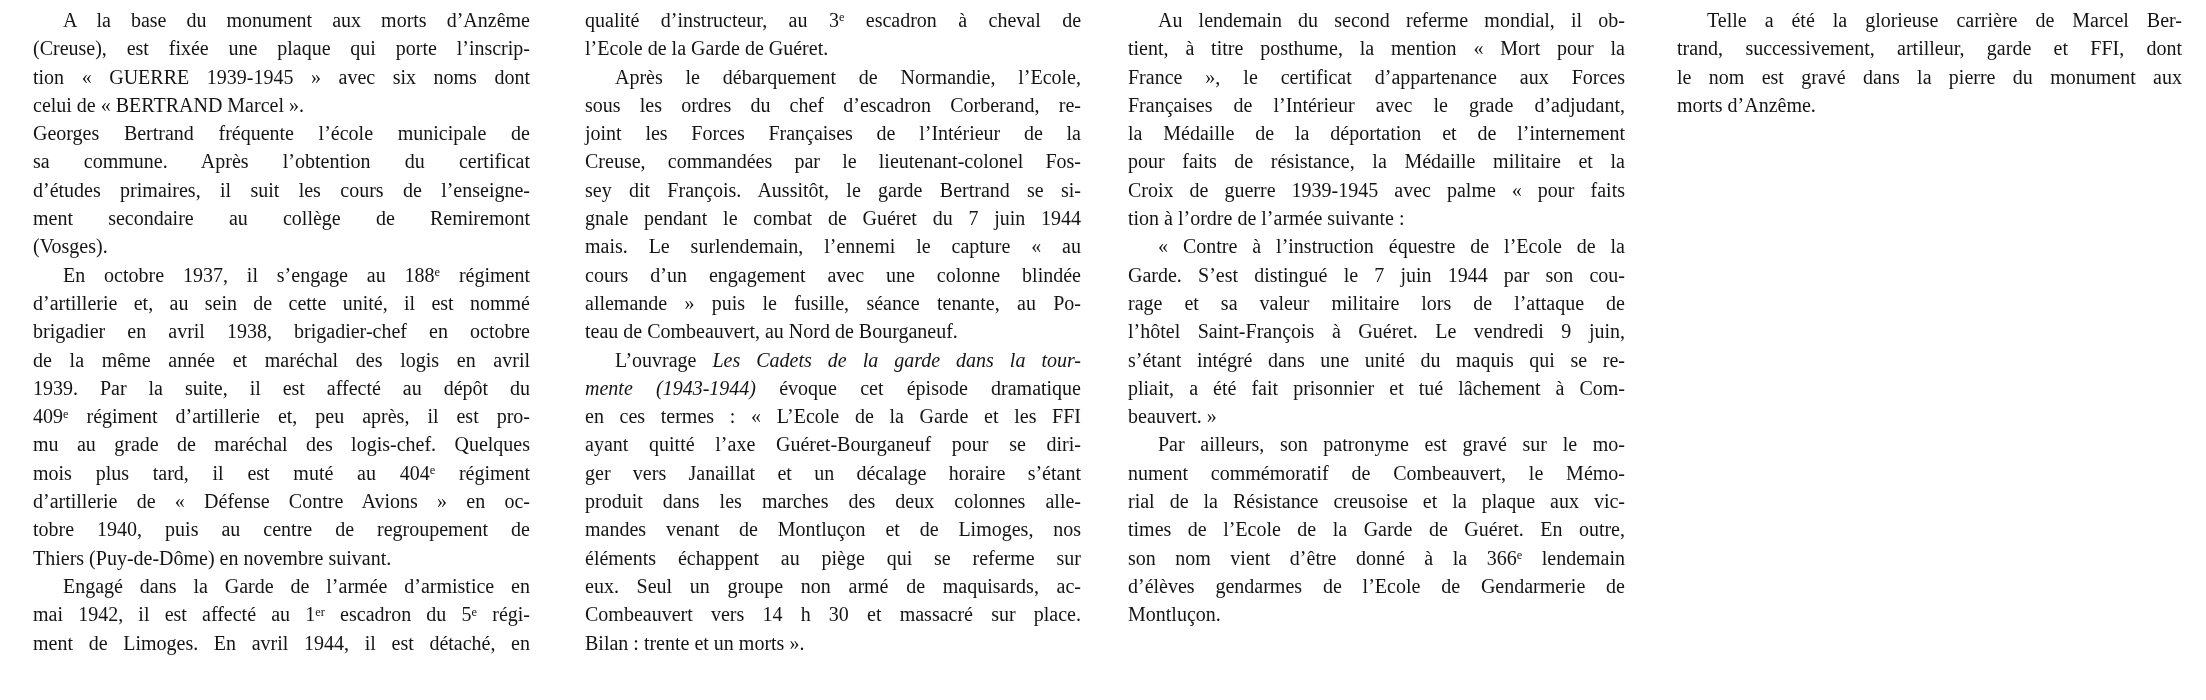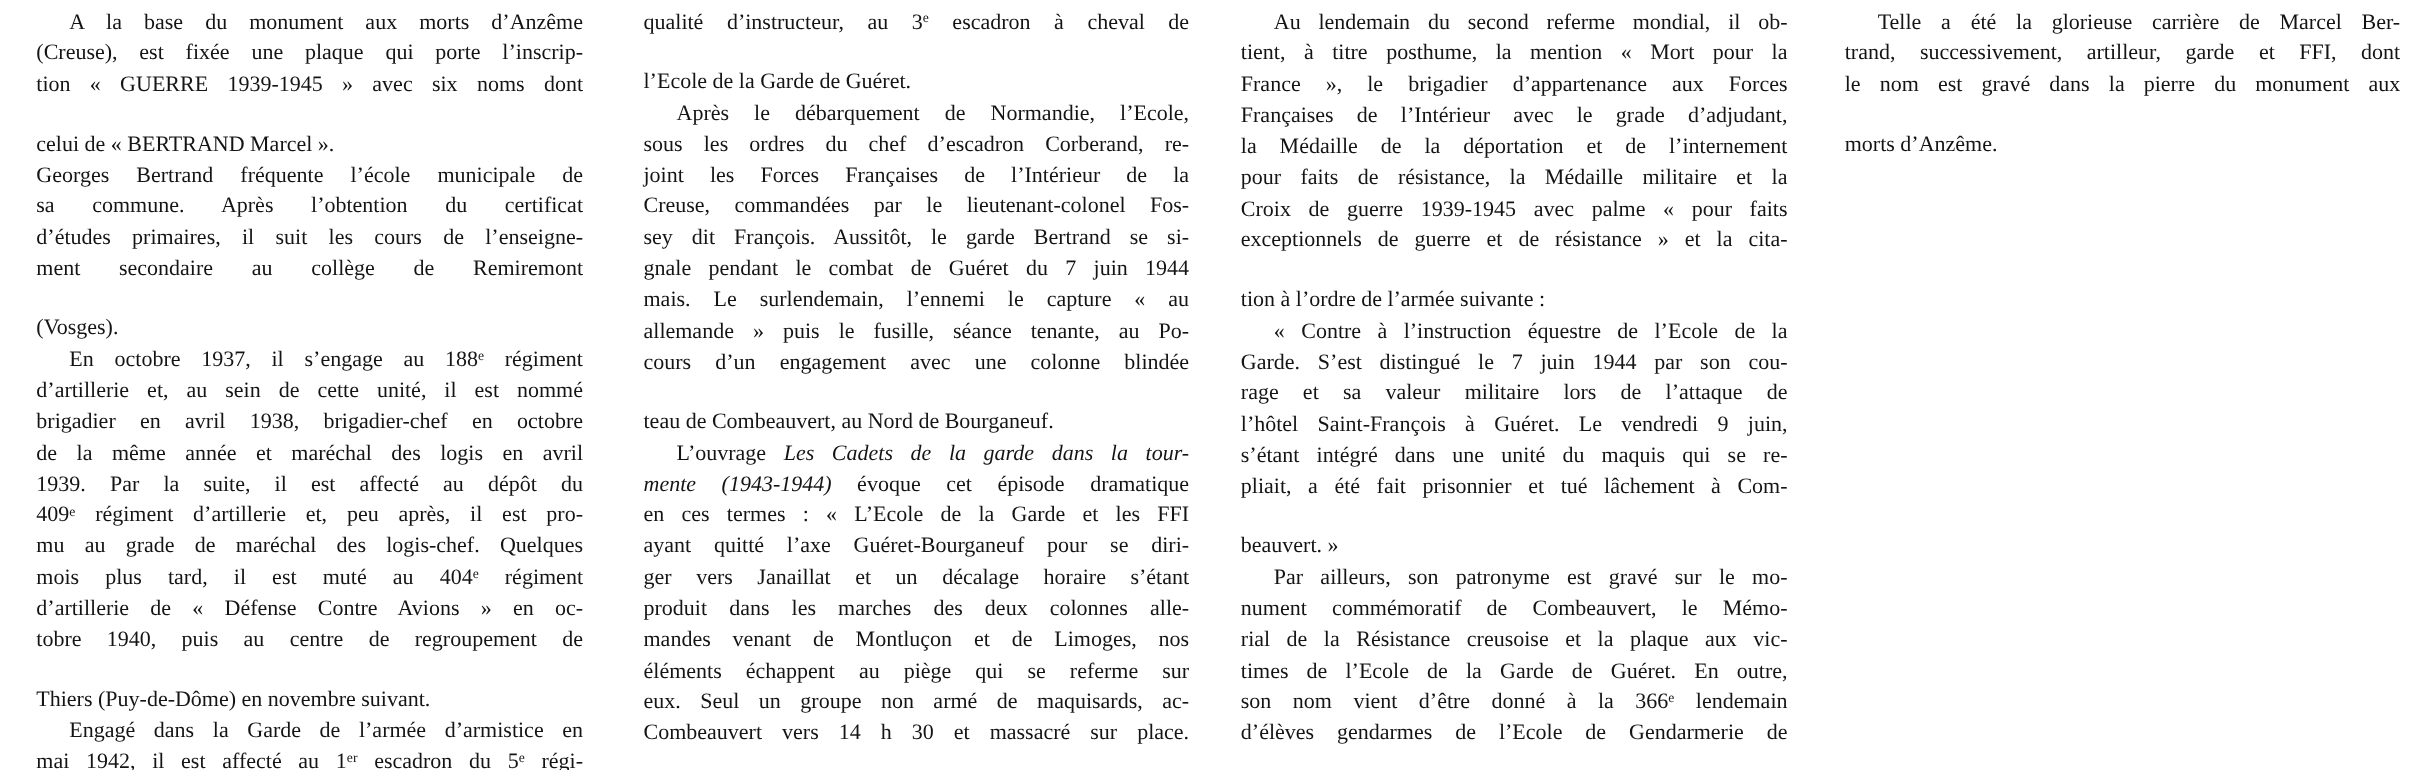--- a/index.html
+++ b/index.html
@@ -17,21 +17,21 @@
   .c2{left:585px;width:496px;}
   .c3{left:1128px;width:497px;}
   .c4{left:1677px;width:505px;}
   .ln{
     line-height:28.3px;
     height:28.3px;
     text-align:justify;
     text-align-last:justify;
     overflow:visible;
   }
-  .ln.end{text-align:center;text-align-last:left;margin-top:26px;}
+  .ln.end{text-align:center;text-align-last:left;}
   .ln.ind{text-indent:30px;}
   .sup{font-size:0.62em;position:relative;top:-0.45em;letter-spacing:0;}
   .it{font-style:italic;}
 </style>
 </head>
 <body>
 
 <div class="page">
   <div class="col c1">
       <div class="ln ind"><span>A la base du monument aux morts d’Anzême</span></div>
@@ -61,44 +61,43 @@
   <div class="col c2">
       <div class="ln"><span>qualité d’instructeur, au 3</span><span class="sup">e</span><span> escadron à cheval de</span></div>
       <div class="ln end"><span>l’Ecole de la Garde de Guéret.</span></div>
       <div class="ln ind"><span>Après le débarquement de Normandie, l’Ecole,</span></div>
       <div class="ln"><span>sous les ordres du chef d’escadron Corberand, re-</span></div>
       <div class="ln"><span>joint les Forces Françaises de l’Intérieur de la</span></div>
       <div class="ln"><span>Creuse, commandées par le lieutenant-colonel Fos-</span></div>
       <div class="ln"><span>sey dit François. Aussitôt, le garde Bertrand se si-</span></div>
       <div class="ln"><span>gnale pendant le combat de Guéret du 7 juin 1944</span></div>
       <div class="ln"><span>mais. Le surlendemain, l’ennemi le capture « au</span></div>
+      <div class="ln"><span>cours d’un engagement avec une colonne blindée</span></div>
       <div class="ln"><span>allemande » puis le fusille, séance tenante, au Po-</span></div>
-      <div class="ln"><span>cours d’un engagement avec une colonne blindée</span></div>
       <div class="ln end"><span>teau de Combeauvert, au Nord de Bourganeuf.</span></div>
       <div class="ln ind"><span>L’ouvrage </span><span class="it">Les Cadets de la garde dans la tour-</span></div>
       <div class="ln"><span class="it">mente (1943-1944)</span><span> évoque cet épisode dramatique</span></div>
       <div class="ln"><span>en ces termes : « L’Ecole de la Garde et les FFI</span></div>
       <div class="ln"><span>ayant quitté l’axe Guéret-Bourganeuf pour se diri-</span></div>
       <div class="ln"><span>ger vers Janaillat et un décalage horaire s’étant</span></div>
       <div class="ln"><span>produit dans les marches des deux colonnes alle-</span></div>
       <div class="ln"><span>mandes venant de Montluçon et de Limoges, nos</span></div>
       <div class="ln"><span>éléments échappent au piège qui se referme sur</span></div>
       <div class="ln"><span>eux. Seul un groupe non armé de maquisards, ac-</span></div>
       <div class="ln"><span>Combeauvert vers 14 h 30 et massacré sur place.</span></div>
       <div class="ln end"><span>Bilan : trente et un morts ».</span></div>
     </div>
   <div class="col c3">
       <div class="ln ind"><span>Au lendemain du second referme mondial, il ob-</span></div>
       <div class="ln"><span>tient, à titre posthume, la mention « Mort pour la</span></div>
-      <div class="ln"><span>France », le brigadier d’appartenance aux Forces</span></div>
+      <div class="ln"><span>France », le certificat d’appartenance aux Forces</span></div>
       <div class="ln"><span>Françaises de l’Intérieur avec le grade d’adjudant,</span></div>
       <div class="ln"><span>la Médaille de la déportation et de l’internement</span></div>
       <div class="ln"><span>pour faits de résistance, la Médaille militaire et la</span></div>
       <div class="ln"><span>Croix de guerre 1939-1945 avec palme « pour faits</span></div>
-      <div class="ln"><span>exceptionnels de guerre et de résistance » et la cita-</span></div>
       <div class="ln end"><span>tion à l’ordre de l’armée suivante :</span></div>
       <div class="ln ind"><span>« Contre à l’instruction équestre de l’Ecole de la</span></div>
       <div class="ln"><span>Garde. S’est distingué le 7 juin 1944 par son cou-</span></div>
       <div class="ln"><span>rage et sa valeur militaire lors de l’attaque de</span></div>
       <div class="ln"><span>l’hôtel Saint-François à Guéret. Le vendredi 9 juin,</span></div>
       <div class="ln"><span>s’étant intégré dans une unité du maquis qui se re-</span></div>
       <div class="ln"><span>pliait, a été fait prisonnier et tué lâchement à Com-</span></div>
       <div class="ln end"><span>beauvert. »</span></div>
       <div class="ln ind"><span>Par ailleurs, son patronyme est gravé sur le mo-</span></div>
       <div class="ln"><span>nument commémoratif de Combeauvert, le Mémo-</span></div>

